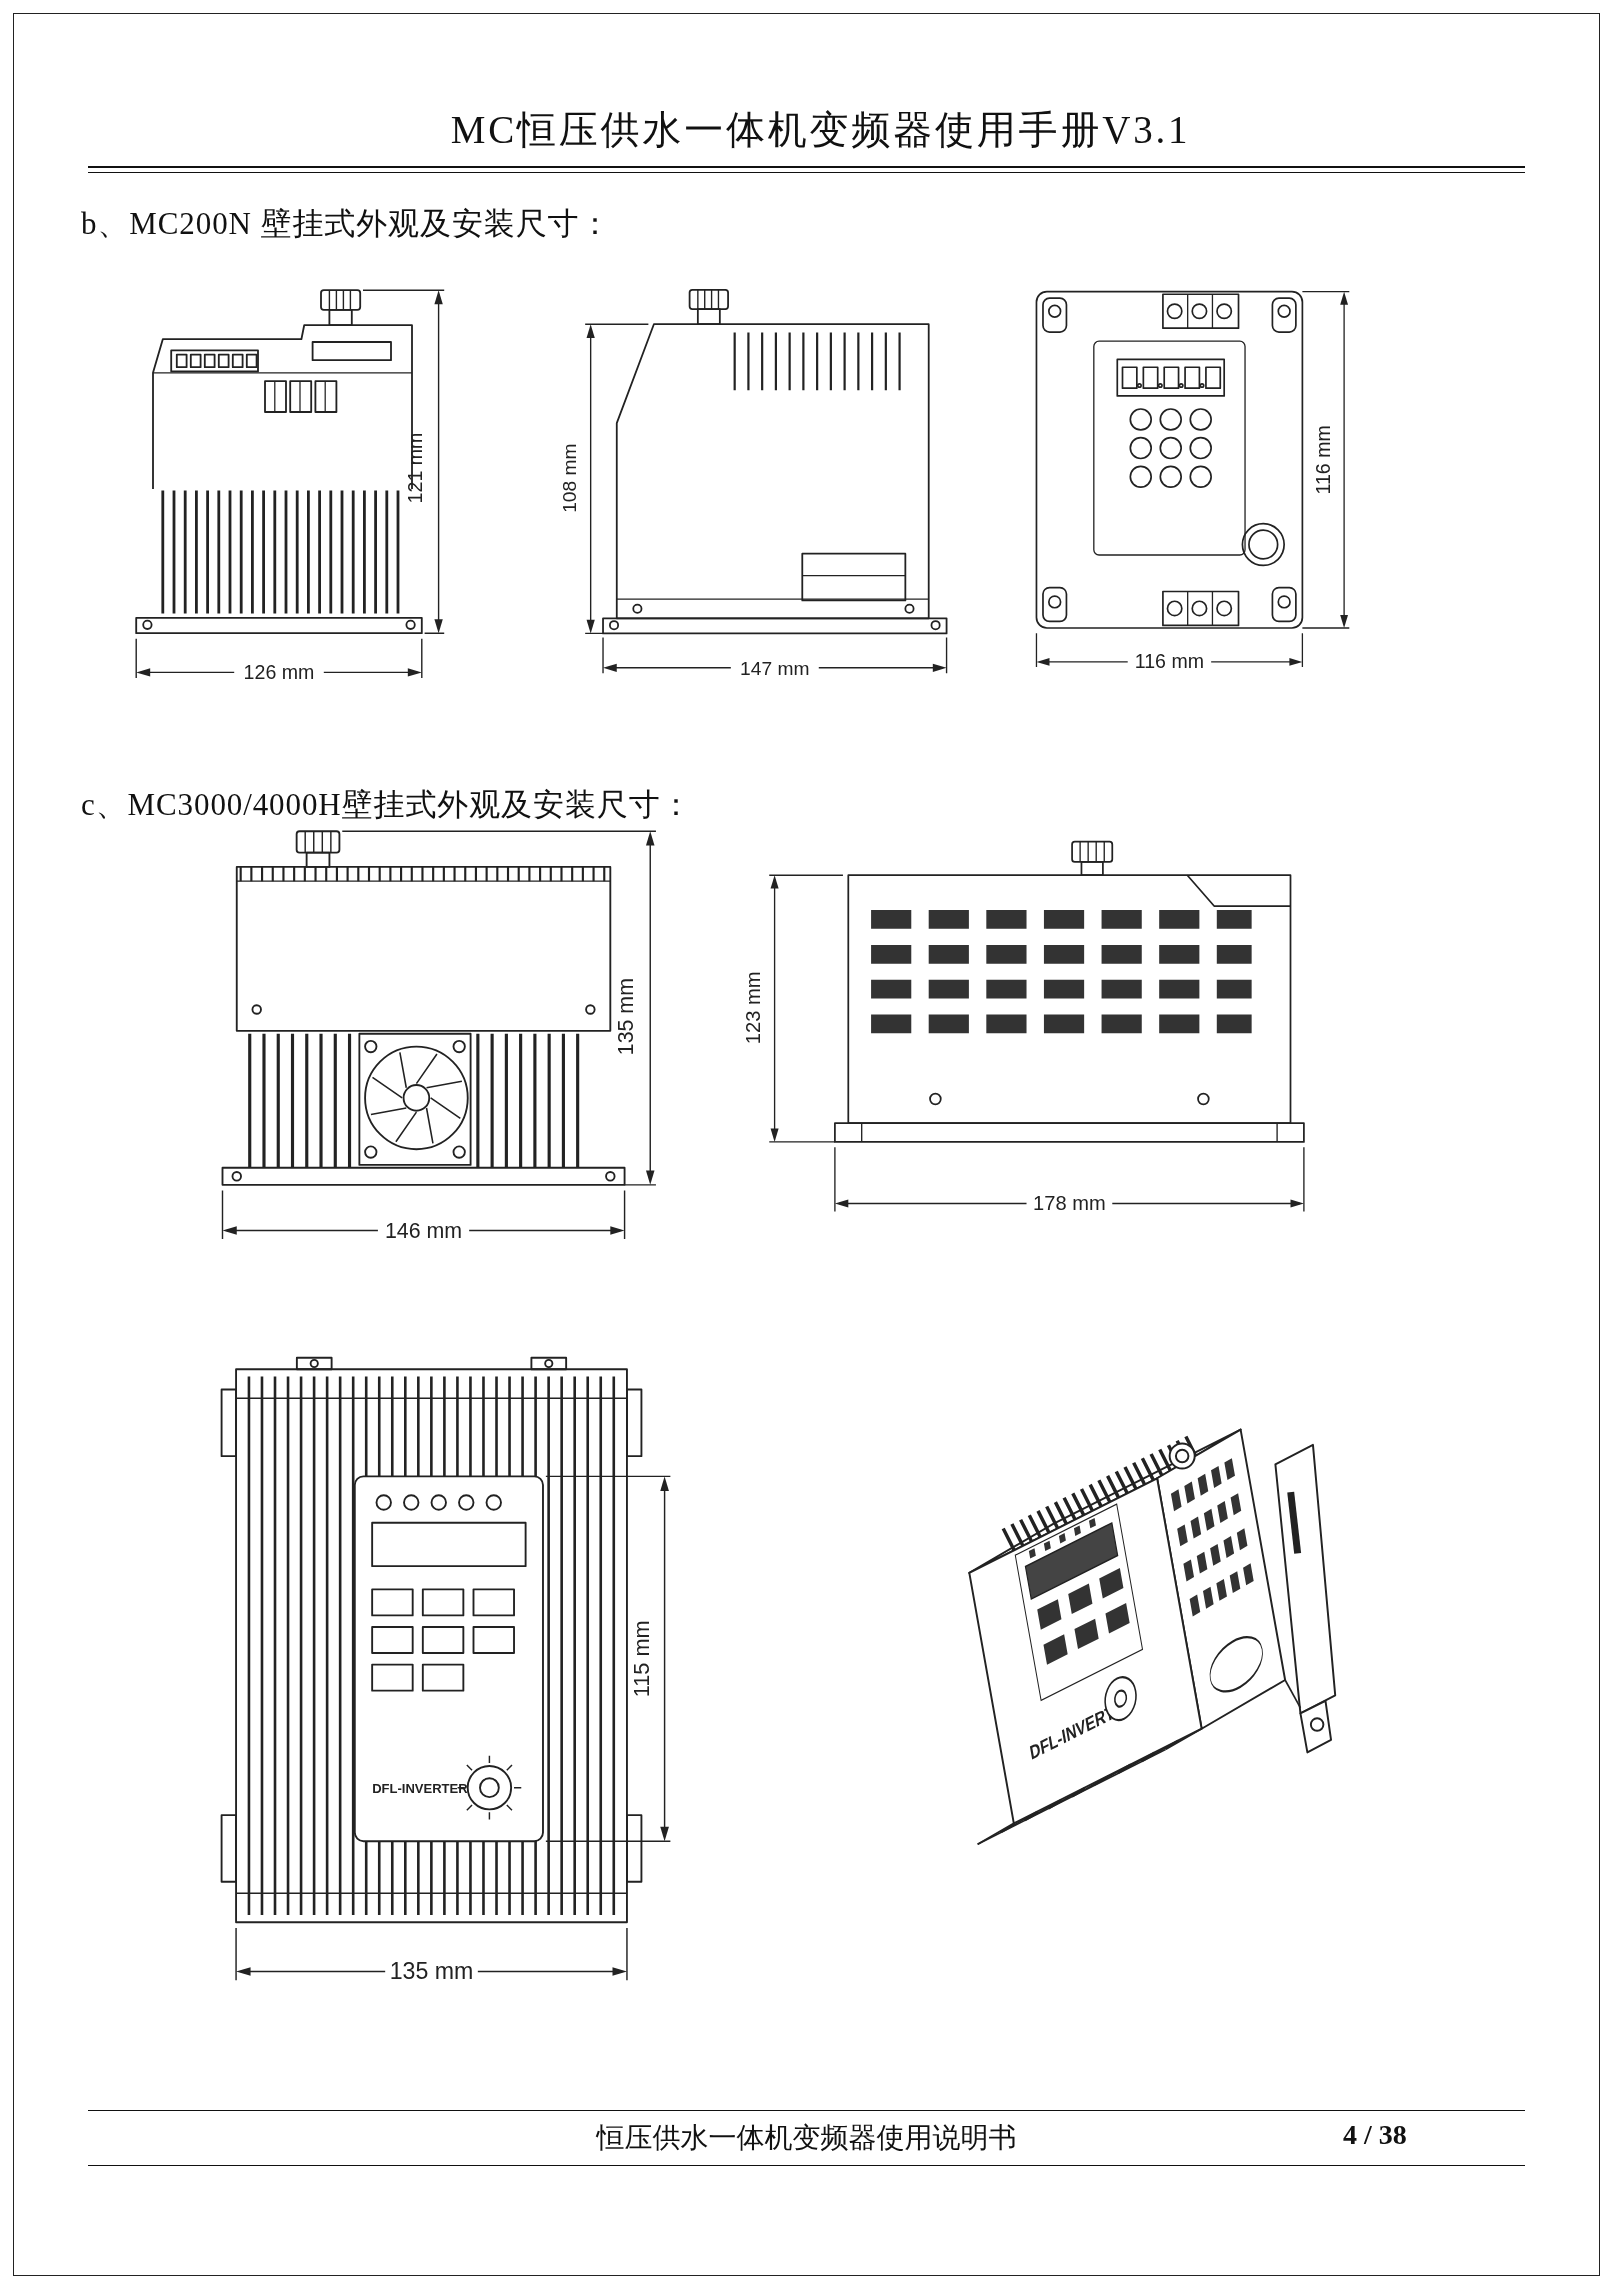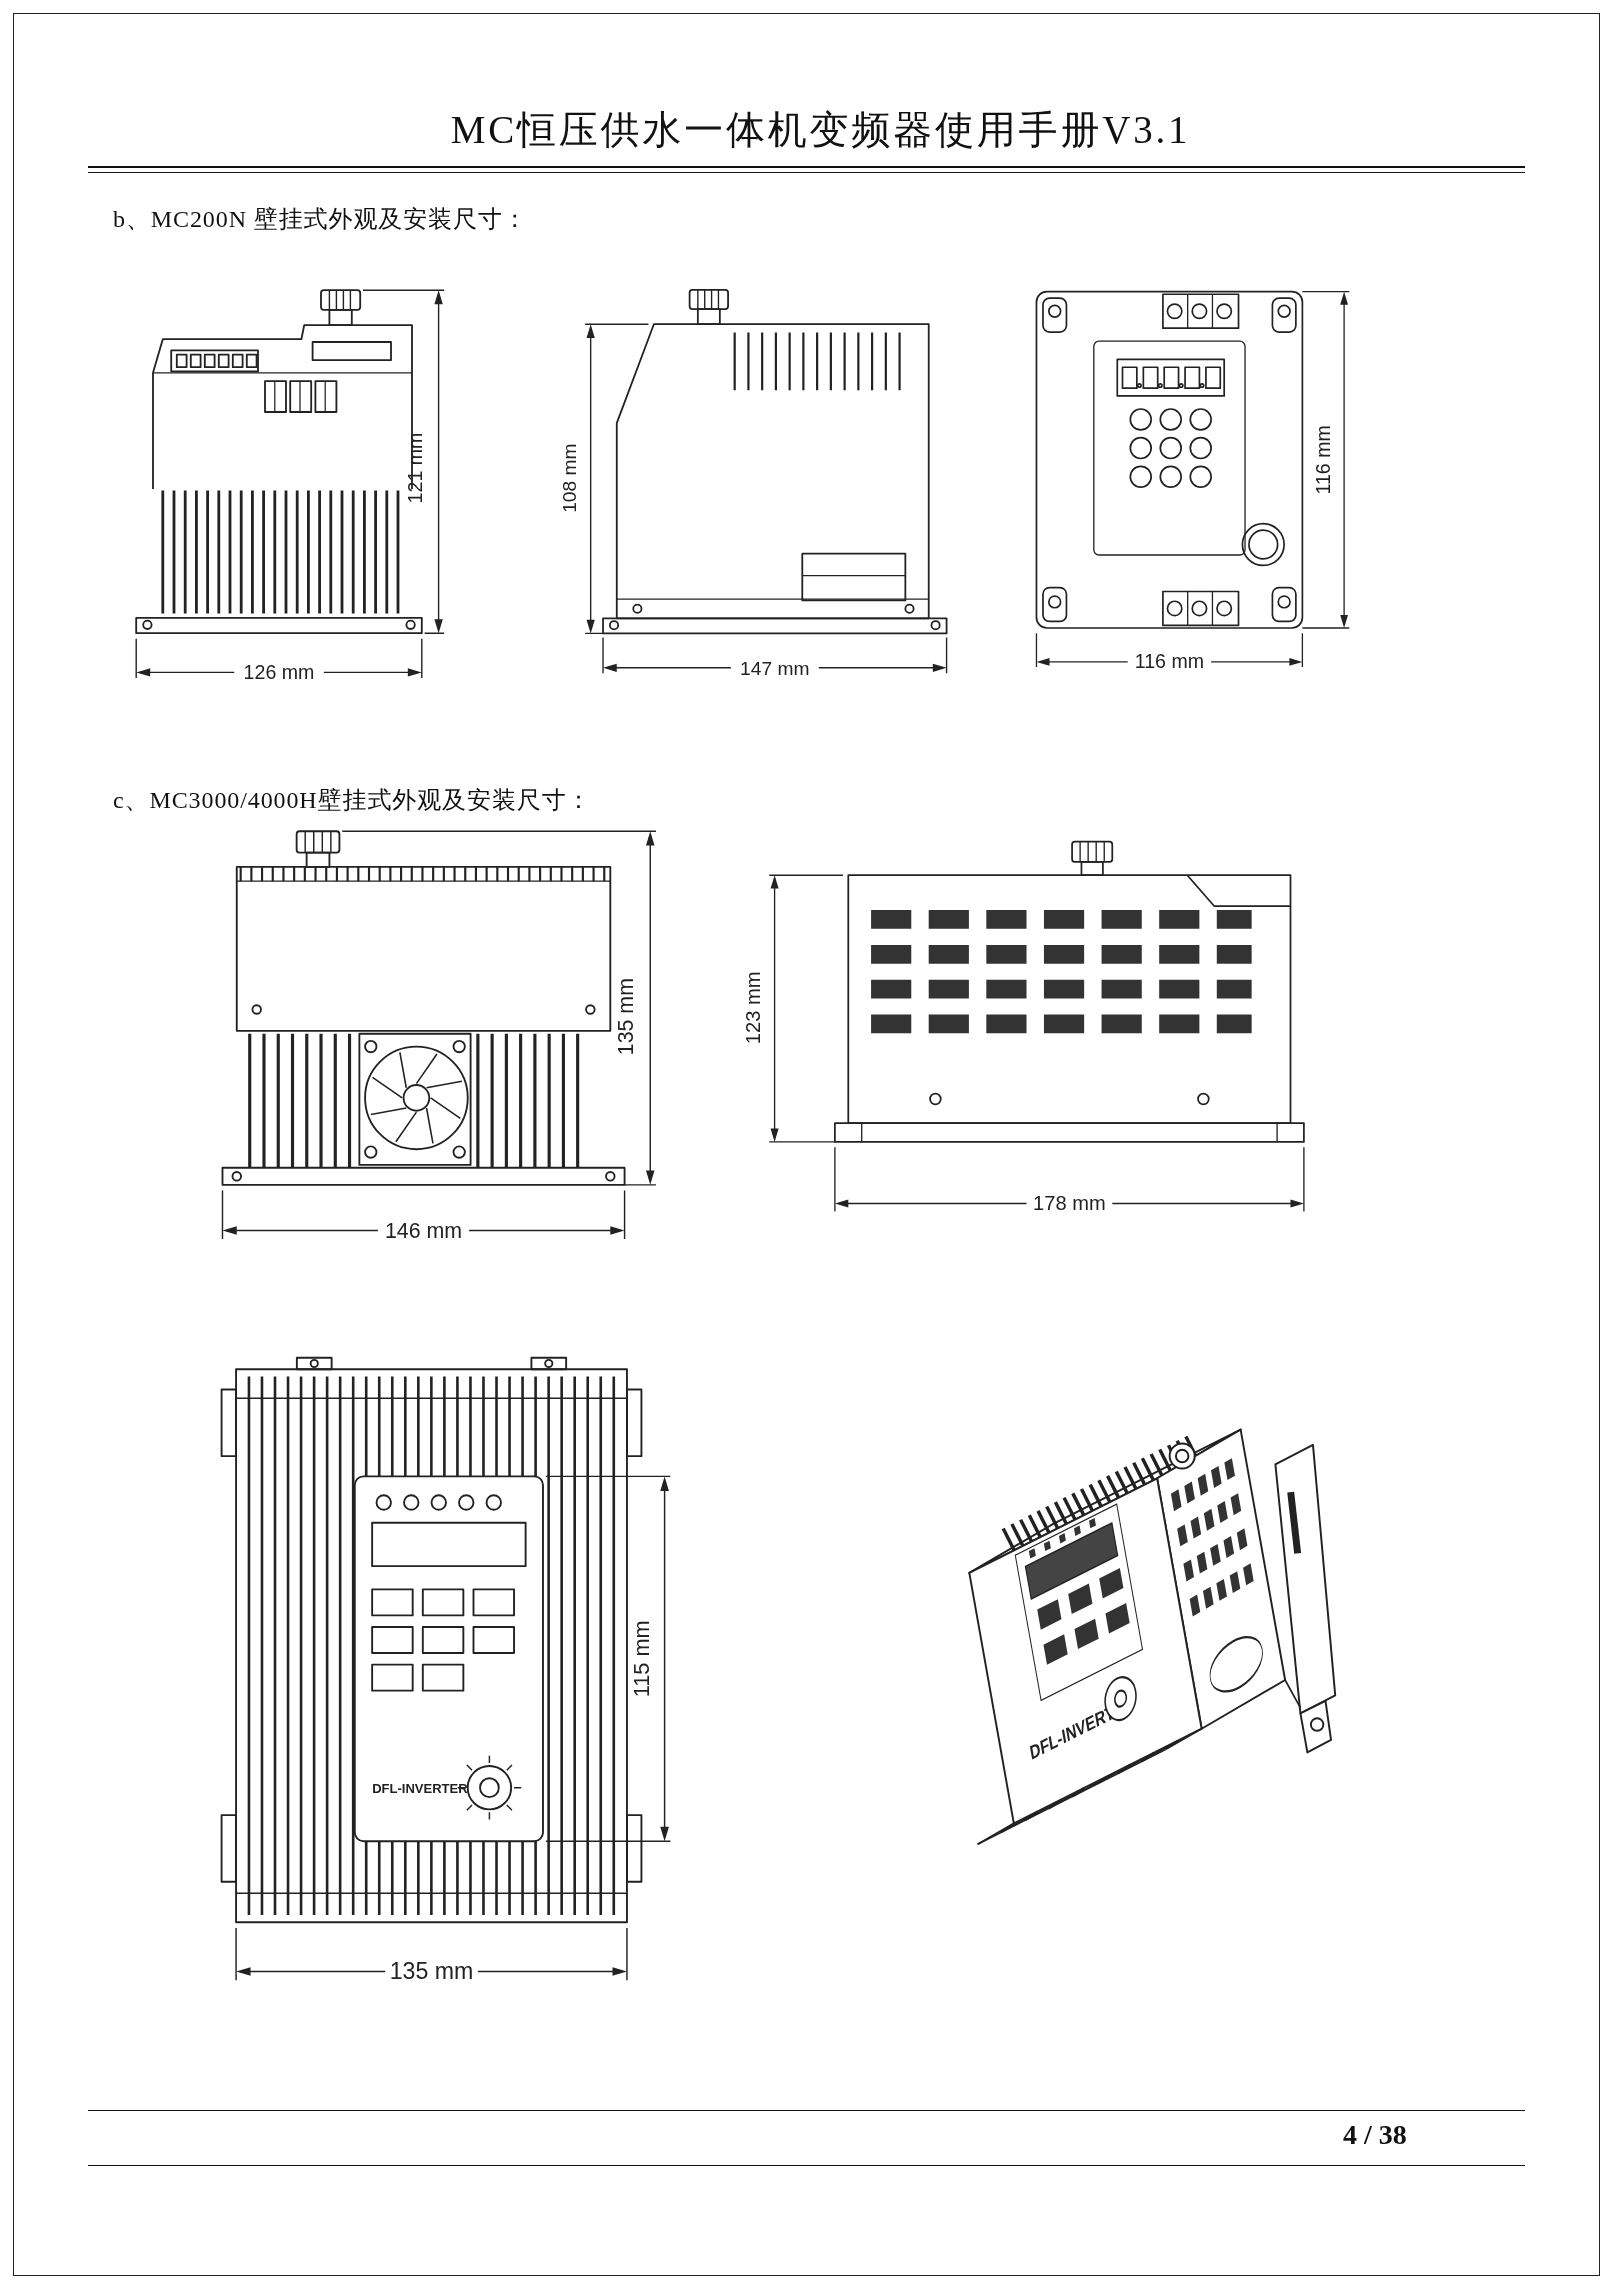--- a/index.html
+++ b/index.html
@@ -4,21 +4,21 @@
 <style>
   * { margin:0; padding:0; box-sizing:border-box; }
   html,body { background:#ffffff; }
   .page { position:relative; width:1613px; height:2289px; background:#fff; margin:0 auto;
           font-family:"Liberation Serif","DejaVu Serif",serif; color:#111; overflow:hidden; }
   .frame { position:absolute; left:13px; top:13px; right:13px; bottom:13px; border:1.8px solid #222; }
   .header-title { position:absolute; top:103px; left:0; width:100%; text-align:center;
                   font-size:39px; letter-spacing:2.8px;padding-left:28px; }
   .rule-double { position:absolute; left:88px; right:88px; top:166px; height:7.4px;
                  border-top:2.8px solid #111; border-bottom:1.8px solid #111; }
-  .section-heading { position:absolute; font-size:24px; letter-spacing:0.9px;margin-left:32px; }
+  .section-heading { position:absolute; font-size:31px; letter-spacing:0.9px; }
   #sec-b { left:81px; top:203px; }
   #sec-c { left:81px; top:784px; }
   svg { position:absolute; overflow:visible; }
   svg text { font-family:"Liberation Sans","DejaVu Sans",sans-serif; fill:#222; }
   .footer-rule-a { position:absolute; left:88px; right:88px; top:2110px; border-top:1.8px solid #111; }
   .footer-rule-b { position:absolute; left:88px; right:88px; top:2165px; border-top:1.8px solid #111; }
   .footer-title { position:absolute; top:2119px; left:0; width:100%; text-align:center; font-size:28px; }
   .page-num { position:absolute; top:2119px; left:1343px; font-size:28px; font-weight:bold; }
 </style>
 </head>
@@ -378,16 +378,17 @@
       </g>
     </g>
     <g stroke="#222" stroke-width="1.2" fill="none">
       <path d="M112,330 l-26,15 M129,321.5 l-26,15 M146,313 l-26,15 M163,304.5 l-26,15 M180,296 l-26,15 M196,287.5 l-26,15 M213,279 l-26,15 M230,270.5 l-26,15 M247,262 l-26,15"></path>
       <path d="M86,345 L221,277"></path>
       <path d="M307,227 L318,247"></path>
     </g>
   </svg>
 
   <div class="footer-rule-a"></div>
+  <div class="footer-title">恒压供水一体机变频器使用说明书</div>
   <div class="page-num">4 / 38</div>
   <div class="footer-rule-b"></div>
 </div>
 
 
 </body></html>

